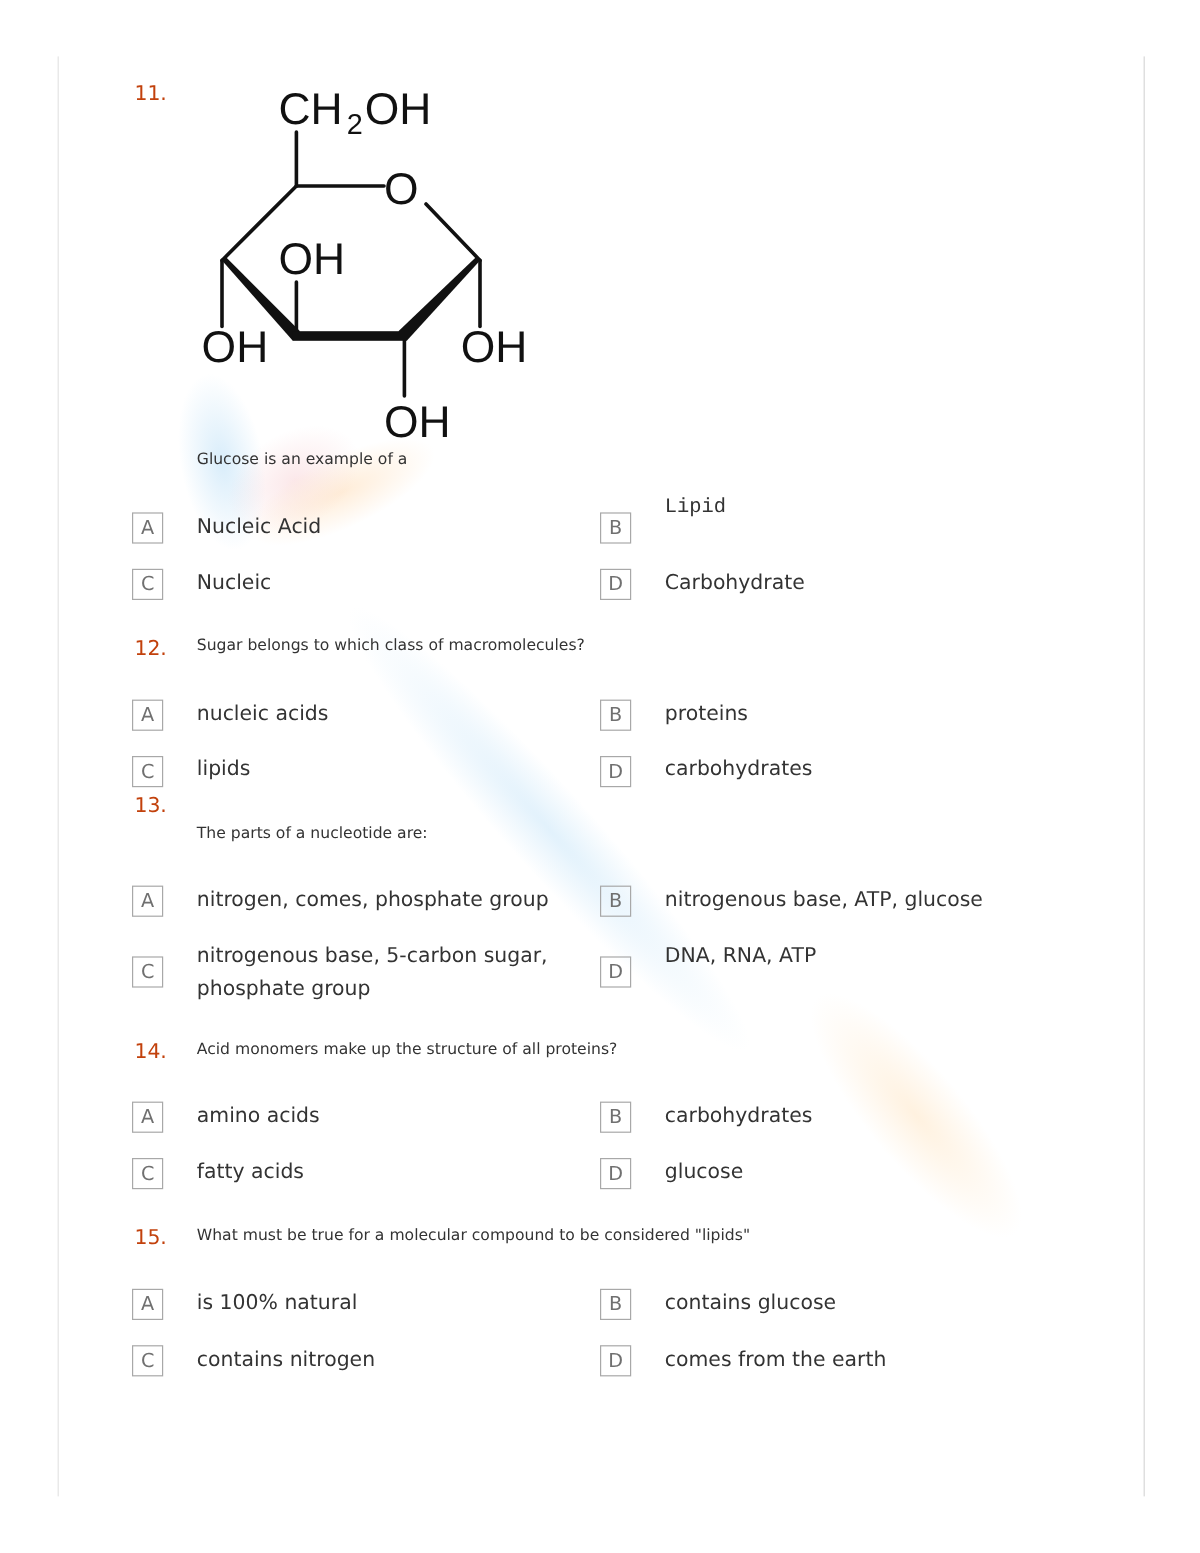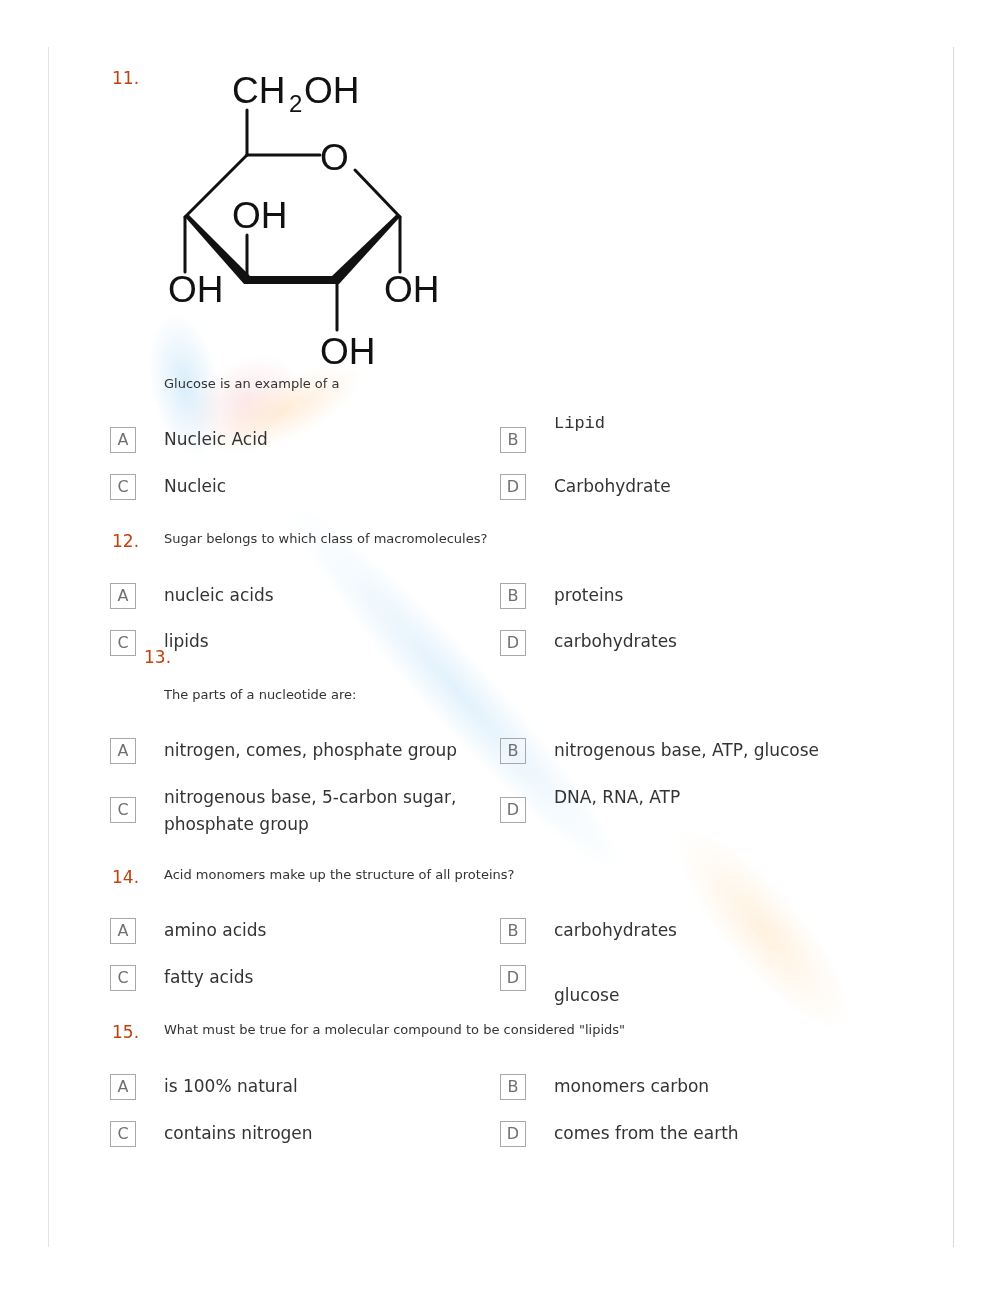--- a/index.html
+++ b/index.html
@@ -134,21 +134,21 @@
   <div class="opt-box right" style="top:583px;">B</div>
   <div class="opt-text right" style="top:582px;">proteins</div>
 
   <div class="opt-box left" style="top:630px;">C</div>
   <div class="opt-text left" style="top:628px;">lipids</div>
   <div class="opt-box right" style="top:630px;">D</div>
   <div class="opt-text right" style="top:628px;">carbohydrates</div>
 </div>
 
 <div>
-  <div class="q-num" style="top:647px;margin-left:32px;">13.</div>
+  <div class="q-num" style="top:662px;">13.</div>
   <div class="q-text" style="top:687px;">The parts of a nucleotide are:</div>
 
   <div class="opt-box left" style="top:738px;">A</div>
   <div class="opt-text left" style="top:737px;">nitrogen, comes, phosphate group</div>
   <div class="opt-box right" style="top:738px;">B</div>
   <div class="opt-text right" style="top:737px;">nitrogenous base, ATP, glucose</div>
 
   <div class="opt-box left" style="top:797px;">C</div>
   <div class="opt-text left" style="top:784px;">nitrogenous base, 5-carbon sugar,</div>
   <div class="opt-text left" style="top:811px;">phosphate group</div>
@@ -161,29 +161,29 @@
   <div class="q-text" style="top:867px;">Acid monomers make up the structure of all proteins?</div>
 
   <div class="opt-box left" style="top:918px;">A</div>
   <div class="opt-text left" style="top:917px;">amino acids</div>
   <div class="opt-box right" style="top:918px;">B</div>
   <div class="opt-text right" style="top:917px;">carbohydrates</div>
 
   <div class="opt-box left" style="top:965px;">C</div>
   <div class="opt-text left" style="top:964px;">fatty acids</div>
   <div class="opt-box right" style="top:965px;">D</div>
-  <div class="opt-text right" style="top:964px;margin-top:18px;">glucose</div>
+  <div class="opt-text right" style="top:964px;">glucose</div>
 </div>
 
 <div>
   <div class="q-num" style="top:1022px;">15.</div>
   <div class="q-text" style="top:1022px;">What must be true for a molecular compound to be considered "lipids"</div>
 
   <div class="opt-box left" style="top:1074px;">A</div>
   <div class="opt-text left" style="top:1073px;">is 100% natural</div>
   <div class="opt-box right" style="top:1074px;">B</div>
-  <div class="opt-text right" style="top:1073px;">monomers carbon</div>
+  <div class="opt-text right" style="top:1073px;">contains glucose</div>
 
   <div class="opt-box left" style="top:1121px;">C</div>
   <div class="opt-text left" style="top:1120px;">contains nitrogen</div>
   <div class="opt-box right" style="top:1121px;">D</div>
   <div class="opt-text right" style="top:1120px;">comes from the earth</div>
 </div>
 
 </body></html>

